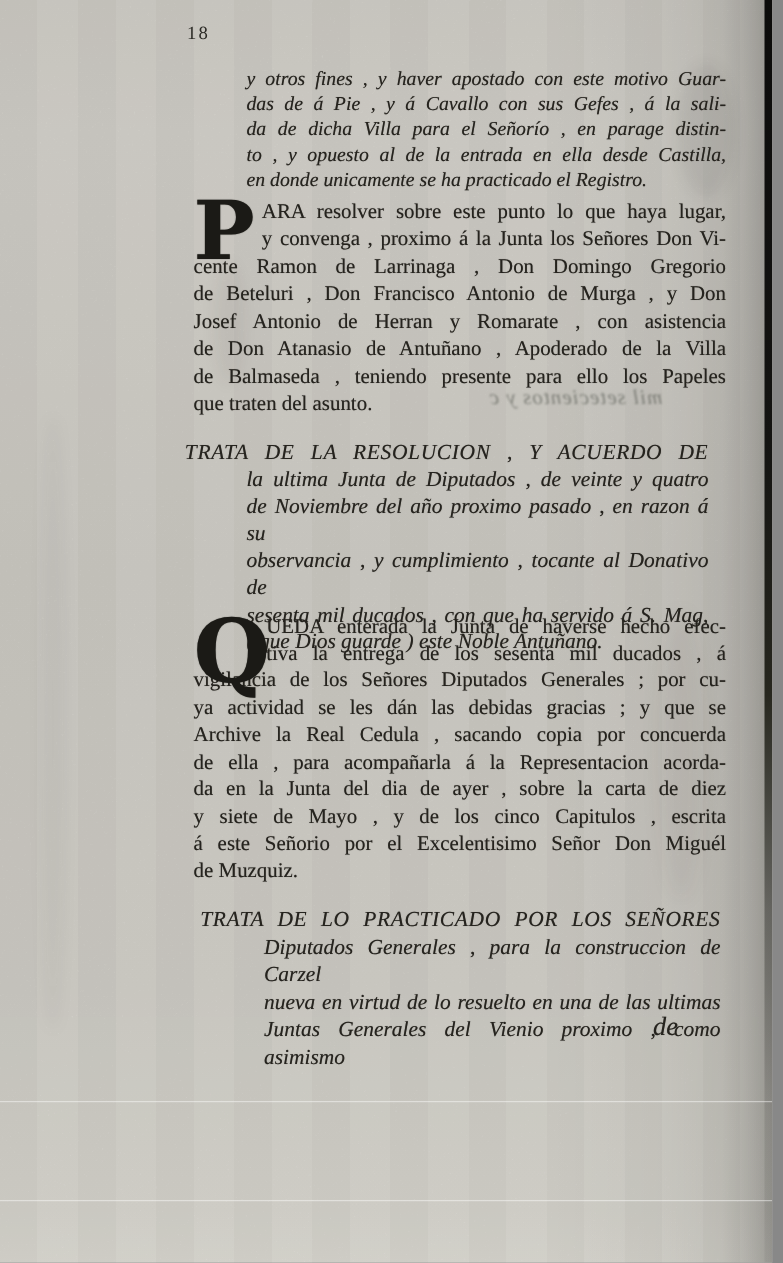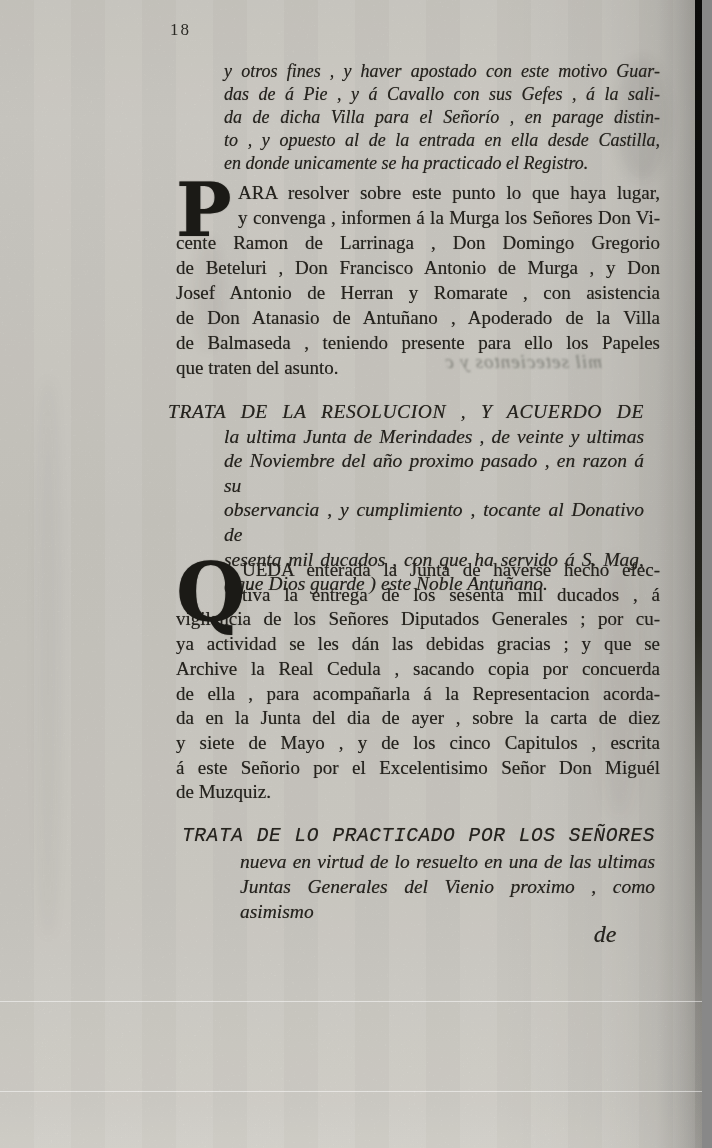--- a/index.html
+++ b/index.html
@@ -38,21 +38,21 @@
         text-shadow:0 0 0.7px rgba(38,35,29,0.55);}
   section[data-bind-lines] > .line:last-child,
   .lines > .line:last-child{text-align-last:left;}
   .italic{font-style:italic;}
   .intro{left:224px;top:44px;width:436px;font-size:18px;line-height:23px;margin-top:16px;}
   .para1{left:176px;top:180px;width:484px;font-size:19px;line-height:25px;}
   .h1{left:224px;top:400px;width:420px;font-size:19.5px;line-height:24.6px;}
   .hang1 > .line:first-child{margin-left:-56px;letter-spacing:0.6px;}
   .para2{left:176px;top:558px;width:484px;font-size:19px;line-height:24.7px;}
   .h2{left:240px;top:824px;width:415px;font-size:19.5px;line-height:25px;}
-  .hang2 > .line:first-child{margin-left:-58px;letter-spacing:0.6px;font-family:Liberation Mono, monospace;}
+  .hang2 > .line:first-child{margin-left:-58px;letter-spacing:0.6px;}
   .dropcap{position:relative;float:left;}
   .dc-p{width:62px;height:50px;}
   .dc-q{width:66px;height:49px;}
   .dcg{position:absolute;left:0;top:-7px;line-height:1;font-weight:700;
        font-family:"DejaVu Serif","Liberation Serif",serif;color:#1b1a16;
        text-shadow:0 0 1px rgba(27,26,22,0.6);}
   .dc-p .dcg{font-size:74px;}
   .dc-q .dcg{font-size:80px;top:-6px;}
   .catchword{position:absolute;left:555px;top:921px;width:100px;text-align:center;
              font-size:24px;text-shadow:0 0 0.7px rgba(38,35,29,0.55);}
@@ -90,33 +90,33 @@
       <span class="line">to , y opuesto al de la entrada en ella desde Castilla,</span>
       <span class="line">en donde unicamente se ha practicado el Registro.</span>
     </section>
 
   <section class="block para1">
     <span class="dropcap dc-p">
       <b class="dcg" data-bind="content.para_resolver.dropcap">P</b>
     </span>
     <div class="lines" data-bind-lines="content.para_resolver.lines">
         <span class="line">ARA resolver sobre este punto lo que haya lugar,</span>
-        <span class="line">y convenga , informen á la Murga los Señores Don Vi-</span>
+        <span class="line">y convenga , proximo á la Junta los Señores Don Vi-</span>
         <span class="line">cente Ramon de Larrinaga , Don Domingo Gregorio</span>
         <span class="line">de Beteluri , Don Francisco Antonio de Murga , y Don</span>
         <span class="line">Josef Antonio de Herran y Romarate , con asistencia</span>
         <span class="line">de Don Atanasio de Antuñano , Apoderado de la Villa</span>
         <span class="line">de Balmaseda , teniendo presente para ello los Papeles</span>
         <span class="line">que traten del asunto.</span>
       </div>
   </section>
 
   <section class="block h1 italic hang1" data-bind-lines="content.heading_resolucion.lines">
       <span class="line">TRATA DE LA RESOLUCION , Y ACUERDO DE</span>
-      <span class="line">la ultima Junta de Merindades , de veinte y ultimas</span>
+      <span class="line">la ultima Junta de Diputados , de veinte y quatro</span>
       <span class="line">de Noviembre del año proximo pasado , en razon á su</span>
       <span class="line">observancia , y cumplimiento , tocante al Donativo de</span>
       <span class="line">sesenta mil ducados , con que ha servido á S. Mag,</span>
       <span class="line">( que Dios guarde ) este Noble Antuñano.</span>
     </section>
 
   <section class="block para2">
     <span class="dropcap dc-q">
       <b class="dcg" data-bind="content.para_queda.dropcap">Q</b>
     </span>
@@ -129,19 +129,20 @@
         <span class="line">de ella , para acompañarla á la Representacion acorda-</span>
         <span class="line">da en la Junta del dia de ayer , sobre la carta de diez</span>
         <span class="line">y siete de Mayo , y de los cinco Capitulos , escrita</span>
         <span class="line">á este Señorio por el Excelentisimo Señor Don Miguél</span>
         <span class="line">de Muzquiz.</span>
       </div>
   </section>
 
   <section class="block h2 italic hang2" data-bind-lines="content.heading_practicado.lines">
       <span class="line">TRATA DE LO PRACTICADO POR LOS SEÑORES</span>
+      <span class="line">Diputados Generales , para la construccion de Carzel</span>
       <span class="line">nueva en virtud de lo resuelto en una de las ultimas</span>
       <span class="line">Juntas Generales del Vienio proximo , como asimismo</span>
     </section>
 
   <div class="catchword italic" data-bind="content.catchword">de</div>
 
 </div>
 
 </body></html>

